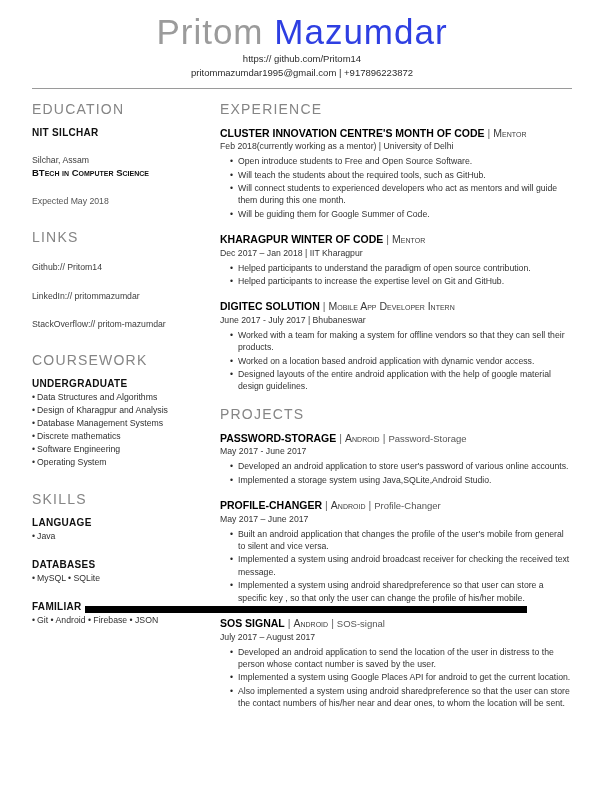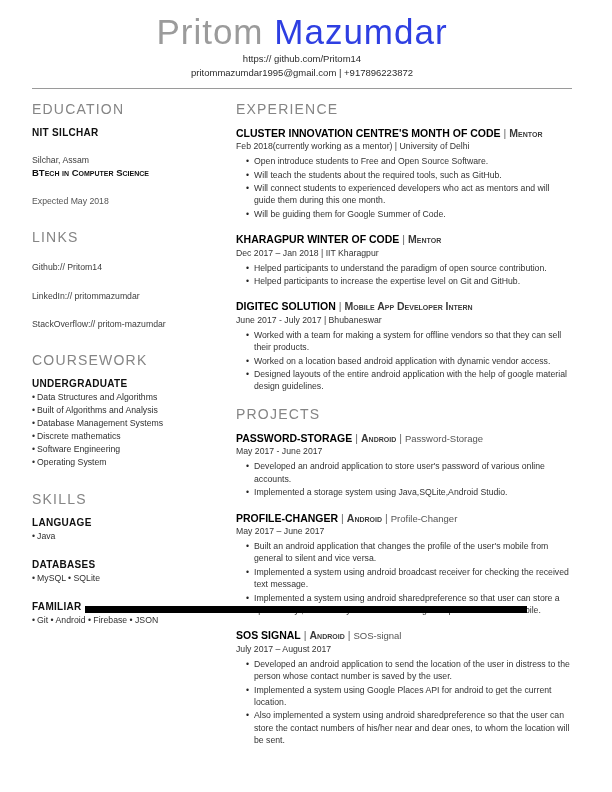--- a/index.html
+++ b/index.html
@@ -12,21 +12,21 @@
 
   
   header { text-align:center; }
   .name { font-size:35px; font-weight:300; letter-spacing:1px; line-height:1.15; }
   .name .first { color:#9b9b9b; }
   .name .last  { color:#2e3fe2; }
   .contact-line { font-size:9.5px; color:#2b2b2b; line-height:1.45; }
   hr.rule { border:none; border-top:1px solid #9a9a9a; margin:8px 0 12px 0; }
 
   
-  .columns { display:flex; gap:34px; }
+  .columns { display:flex; gap:18px; }
   .left  { width:170px; flex:0 0 170px; }
   .right { flex:1; min-width:0; }
 
   
   .sec-title {
     font-size:14px; font-weight:400; color:#858585;
     letter-spacing:1.2px; margin-bottom:10px;
   }
   .lsection { margin-bottom:22px; }
   .rsection { margin-bottom:10px; }
@@ -37,21 +37,21 @@
   .small-line { font-size:8.7px; color:#3c3c3c; line-height:1.4;margin-top:16px; }
   .muted { color:#555; }
   .degree { font-size:9.5px; font-weight:bold; font-variant:small-caps; color:#101010; line-height:1.4; }
   .dotitem { font-size:8.7px; color:#2f2f2f; line-height:1.5; }
   .dotitem::before { content:"•"; margin-right:2px; }
 
   
   .entry { margin-bottom:13px; }
   .entry-title { font-size:10.5px; font-weight:bold; color:#000; line-height:1.3; }
   .entry-title .sep { font-weight:400; color:#666; margin:0 3px; }
-  .entry-title .role { font-variant:small-caps; font-weight:700; color:#3a3a3a; }
+  .entry-title .role { font-variant:small-caps; font-weight:400; color:#3a3a3a; }
   .entry-title .repo { font-weight:400; color:#555; font-size:9.5px; }
   .entry-meta { font-size:8.7px; color:#333; margin:1px 0 4px 0; }
   ul.bullets { list-style:none; padding-left:18px; }
   ul.bullets li {
     font-size:8.7px; color:#333; line-height:1.42; position:relative; margin-bottom:1px;
   }
   ul.bullets li::before { content:"•"; position:absolute; left:-8px; color:#222; }
 
   
   .footer-bar {
@@ -91,21 +91,21 @@
         <h2 class="sec-title">LINKS</h2>
         <div class="small-line">Github:// Pritom14</div>
         <div class="small-line">LinkedIn:// pritommazumdar</div>
         <div class="small-line">StackOverflow:// pritom-mazumdar</div>
       </section>
 
       <section class="lsection">
         <h2 class="sec-title">COURSEWORK</h2>
         <div class="subhead">UNDERGRADUATE</div>
         <div class="dotitem">Data Structures and Algorithms</div>
-        <div class="dotitem">Built of Algorithms and Analysis</div>
+        <div class="dotitem">Design of Kharagpur and Analysis</div>
         <div class="dotitem">Database Management Systems</div>
         <div class="dotitem">Discrete mathematics</div>
         <div class="dotitem">Software Engineering</div>
         <div class="dotitem">Operating System</div>
       </section>
 
       <section class="lsection">
         <h2 class="sec-title">SKILLS</h2>
         <div class="subhead">LANGUAGE</div>
         <div class="dotitem">Java</div>

